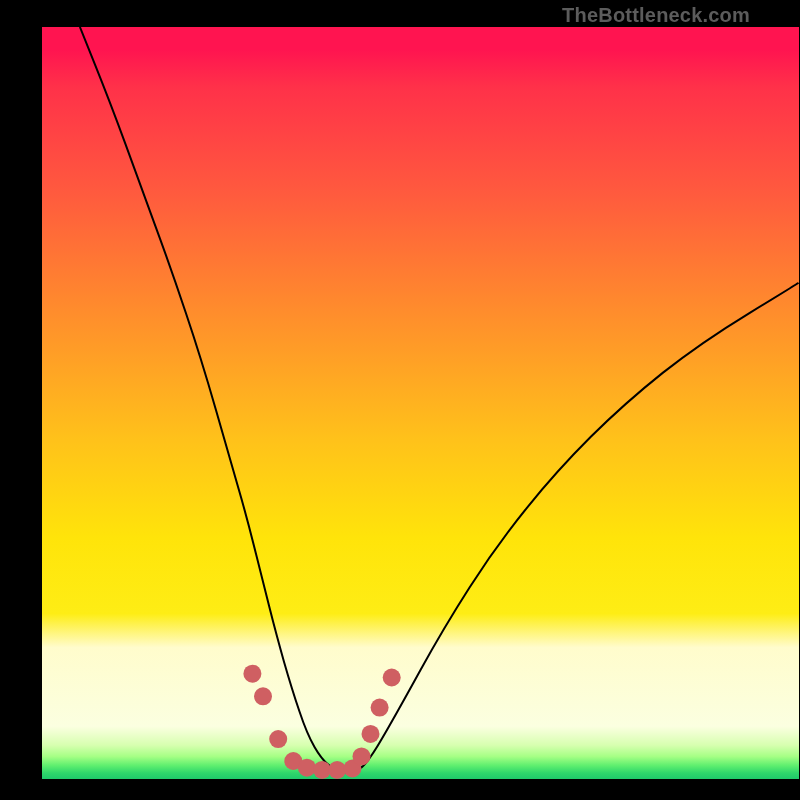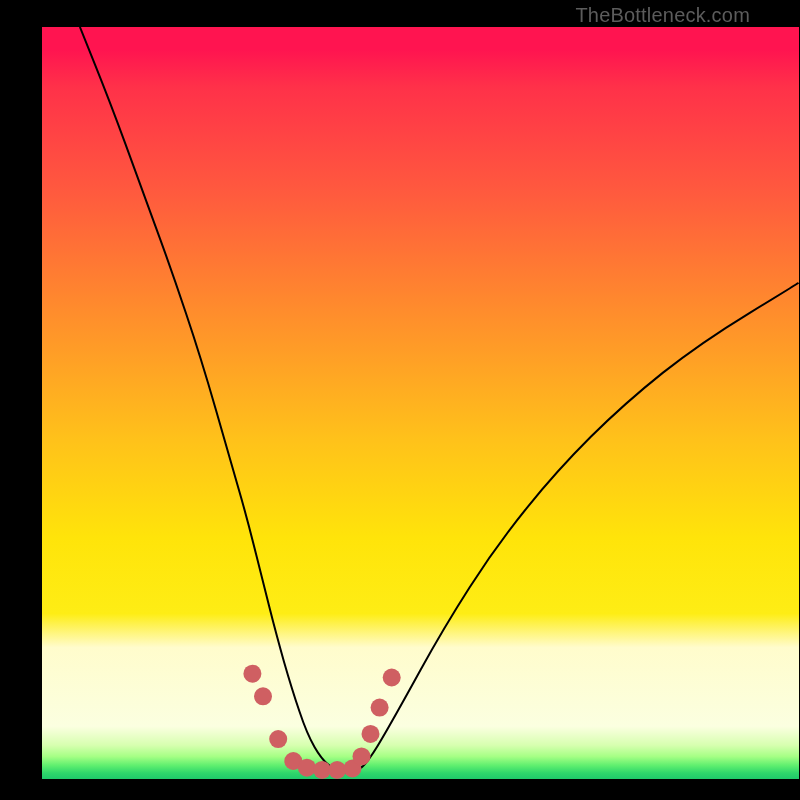--- a/index.html
+++ b/index.html
@@ -11,20 +11,21 @@
     overflow: hidden;
     font-family: Arial, Helvetica, sans-serif;
   }
   .frame {
     position: absolute;
     left: 0;
     top: 0;
     width: 756px;
     height: 800px;
     background: #000000;
+    font-weight: bold;
   }
   .plot-area {
     position: absolute;
     left: 42px;
     top: 27px;
     width: 757px;
     height: 752px;
     
     background: linear-gradient(
       to bottom,

